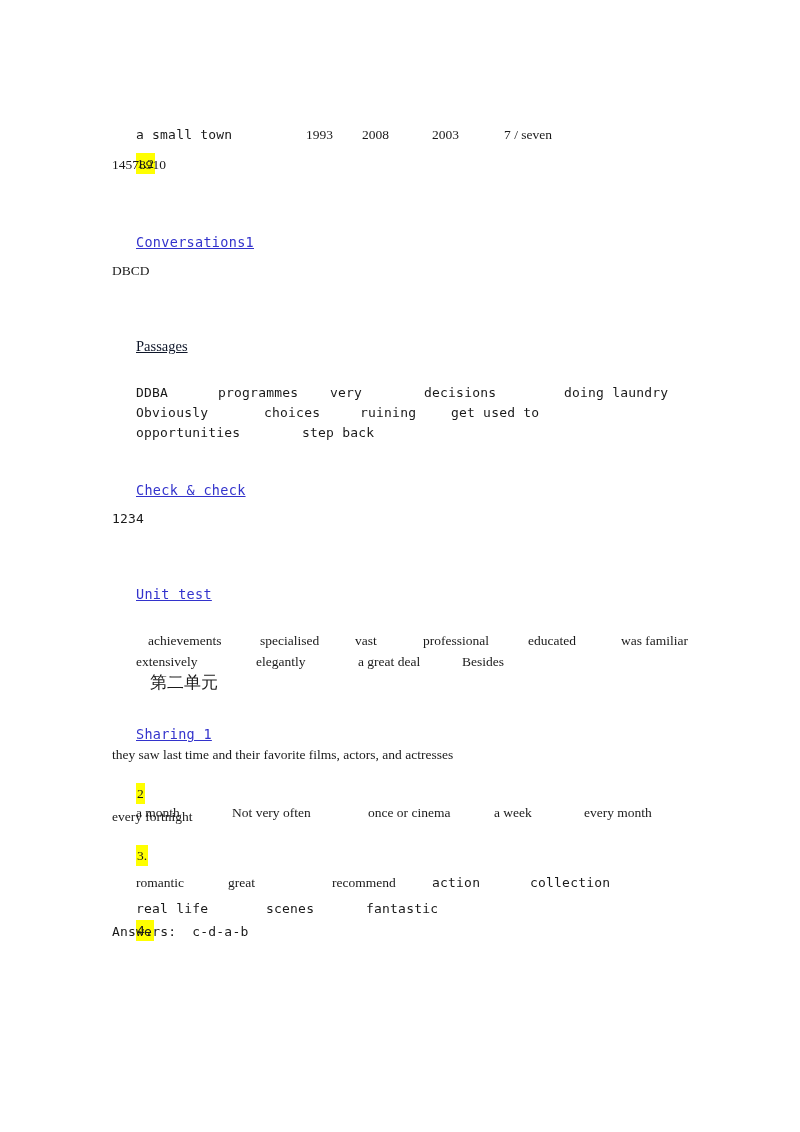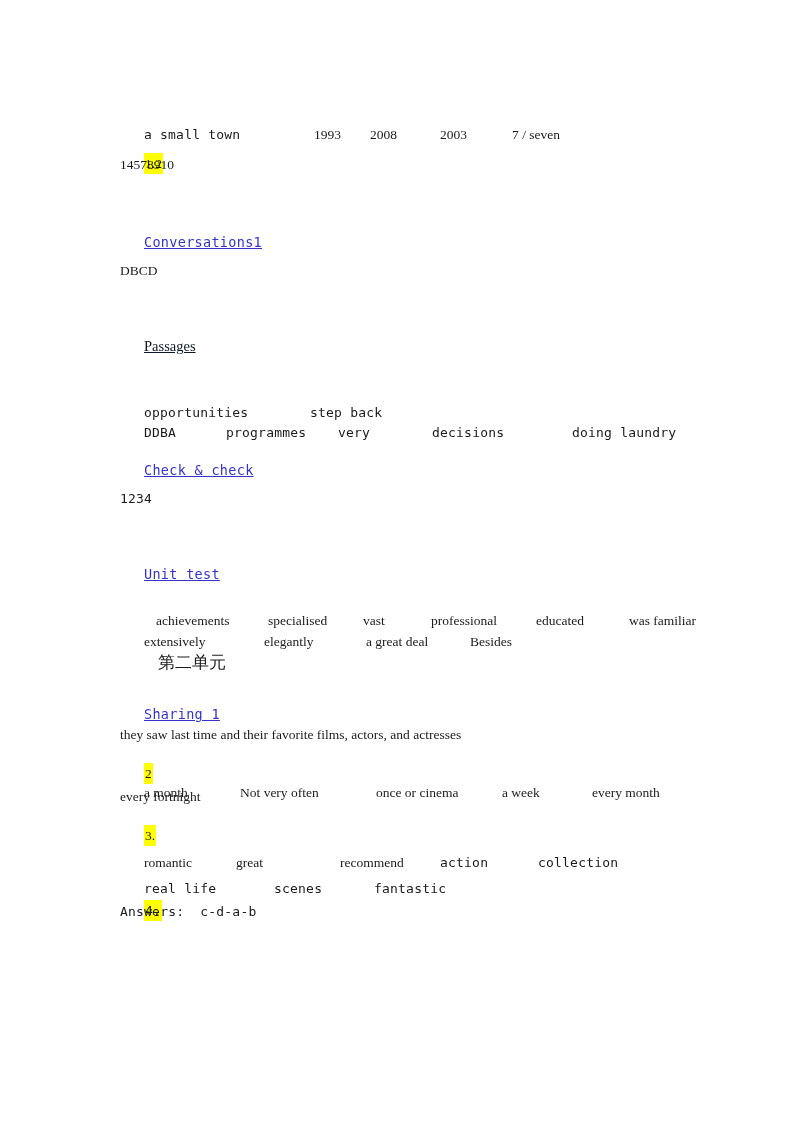--- a/index.html
+++ b/index.html
@@ -17,21 +17,21 @@
   }
   .page {
     position: absolute;
     left: 0; top: 0;
     width: 800px;
     height: 1132px;
     background: #ffffff;
   }
   .content {
     position: absolute;
-    left: 120px;
+    left: 112px;
     top: 106px;
     width: 600px;
   }
 
   
   .serif {
     font-family: "Liberation Serif", "DejaVu Serif", serif;
     font-size: 13.5px;
     line-height: 21px;
     color: #1a1a1a;
@@ -116,23 +116,26 @@
 
     <div class="gap-xl"></div>
 
     <div class="row" style="height:24px;">
       <span class="heading-serif">Passages</span>
     </div>
 
     <div class="gap-m"></div>
 
     <div class="row" style="height:20px;">
-      <span class="mono col" style="width:82px;margin-top:40px;">DDBA</span><span class="mono col" style="width:112px;">programmes</span><span class="mono col" style="width:94px;">very</span><span class="mono col" style="width:140px;">decisions</span><span class="mono col">doing laundry</span>
-    </div>
-
+      <span class="mono col" style="width:82px;">DDBA</span><span class="mono col" style="width:112px;">programmes</span><span class="mono col" style="width:94px;">very</span><span class="mono col" style="width:140px;">decisions</span><span class="mono col">doing laundry</span>
+    </div>
+
+    <div class="row" style="height:20px;">
+      <span class="mono col" style="width:128px;">Obviously</span><span class="mono col" style="width:96px;">choices</span><span class="mono col" style="width:91px;">ruining</span><span class="mono col">get used to</span>
+    </div>
 
     <div class="row" style="height:20px;">
       <span class="mono col" style="width:166px;">opportunities</span><span class="mono col">step back</span>
     </div>
 
     <div class="gap-xl"></div>
 
     <div class="row" style="height:24px;">
       <span class="heading">Check &amp; check</span>
     </div>

